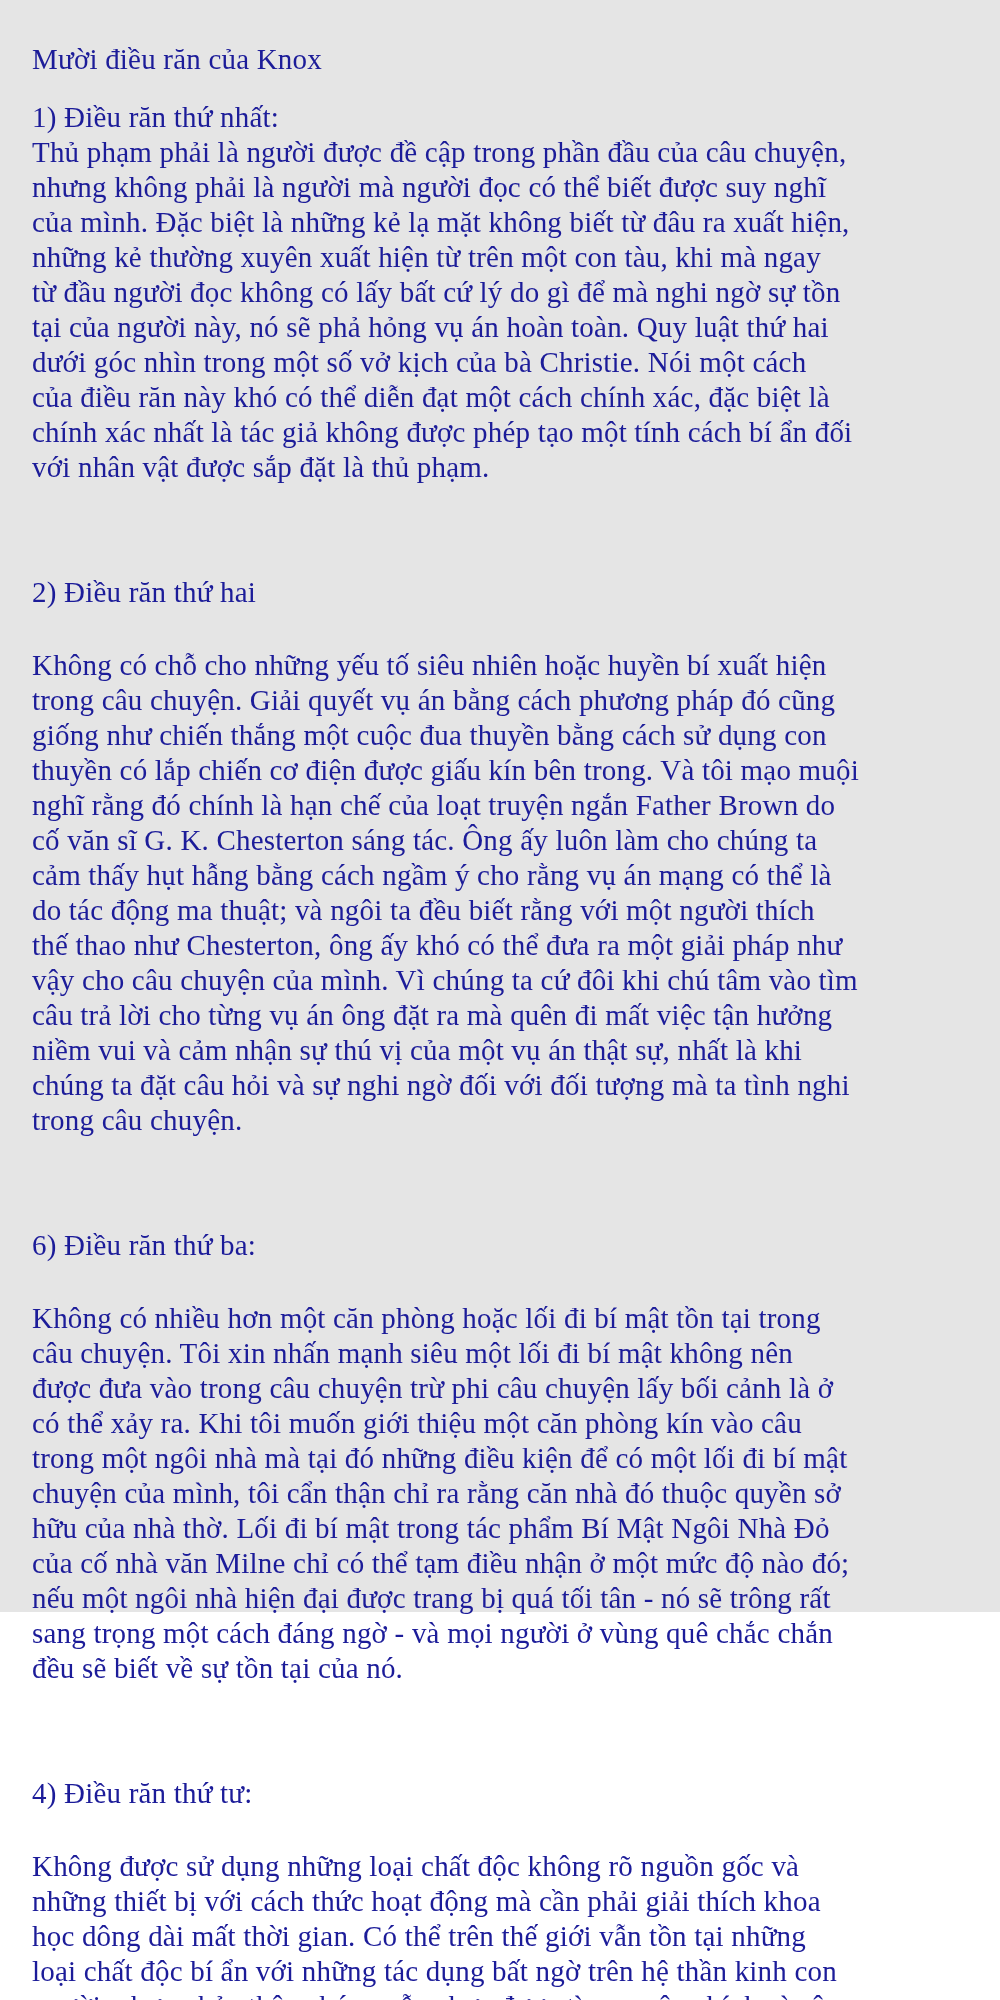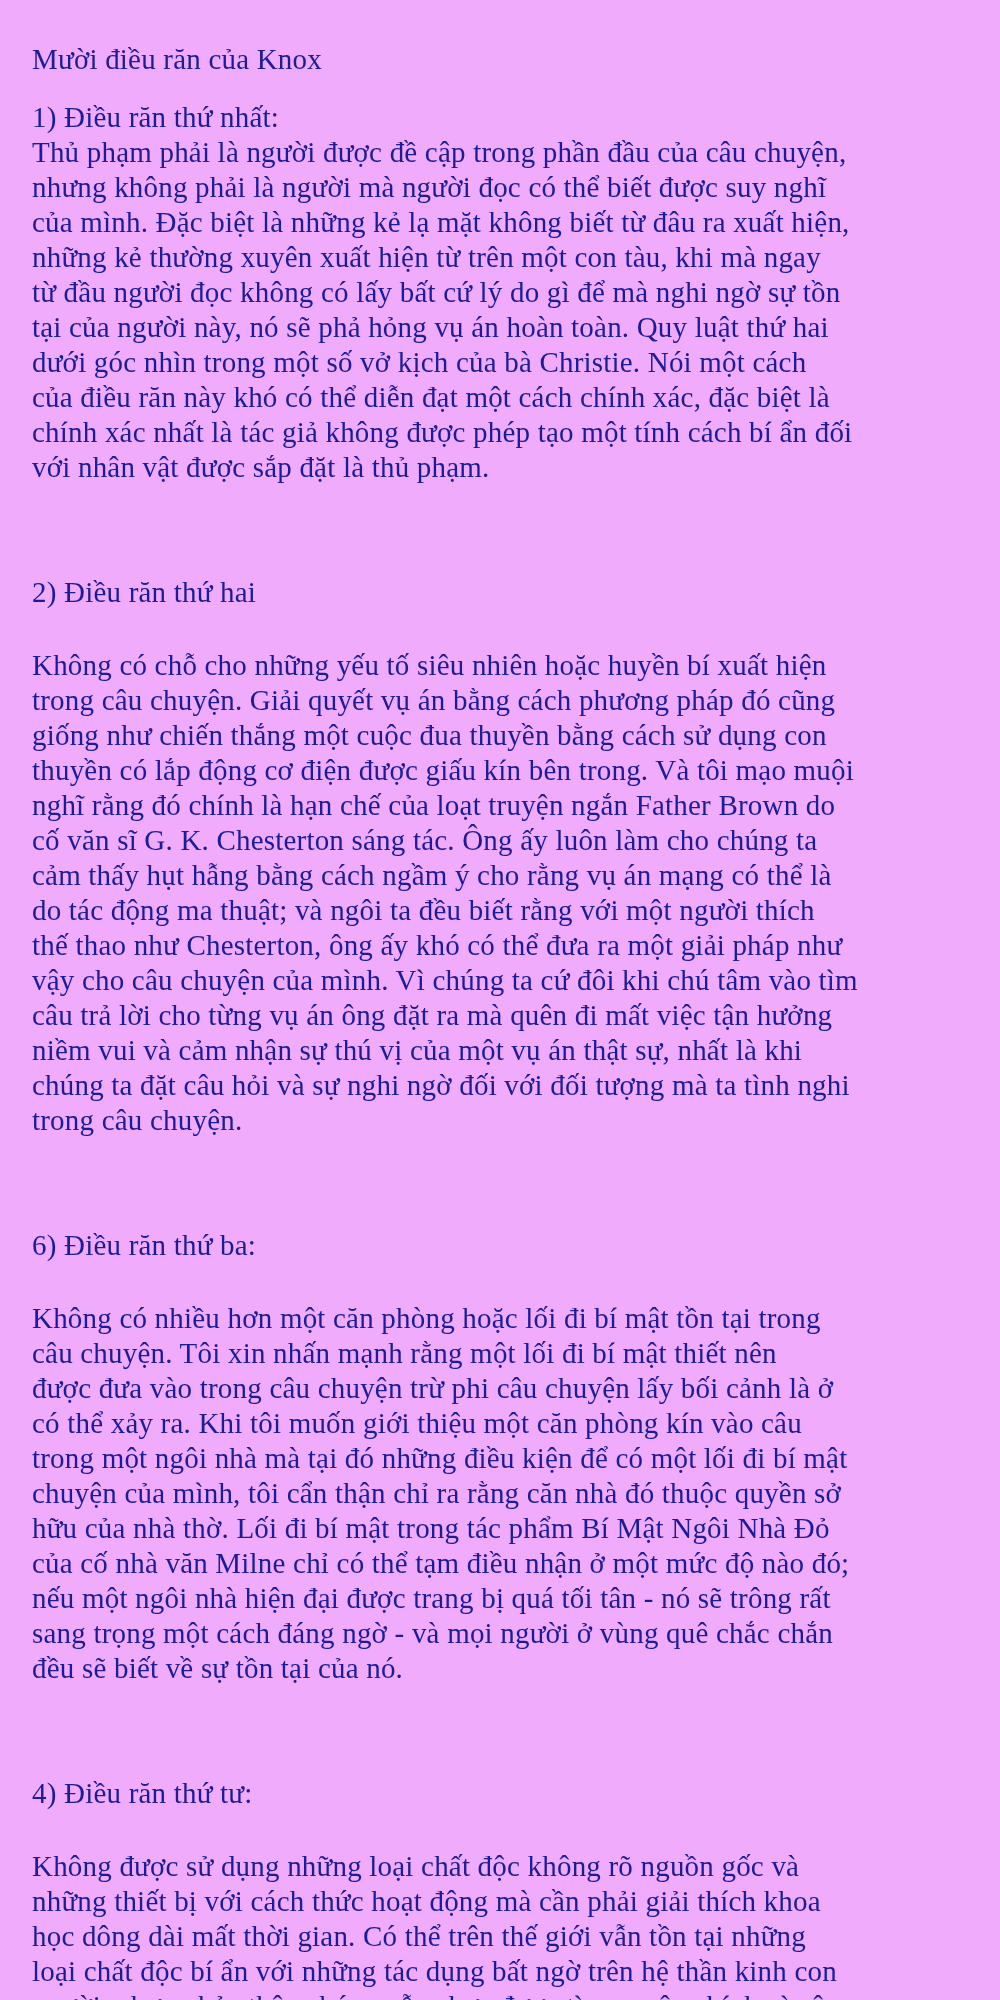--- a/index.html
+++ b/index.html
@@ -8,23 +8,23 @@
   }
   body {
     width: 1000px;
     height: 2000px;
     overflow: hidden;
     background: #ffffff;
   }
   .page {
     box-sizing: border-box;
     width: 1000px;
-    height: 2000px;
+    height: 1612px;
     padding: 42px 28px 0 32px;
-    background: #f0abfc;
+    background: #e5e5e5;
     color: #1c1c99;
     font-family: "Liberation Serif", "DejaVu Serif", serif;
     font-size: 29px;
     line-height: 35px;
     letter-spacing: 0.2px;
   }
   .line {
     white-space: nowrap;
     height: 35px;
   }
@@ -61,36 +61,36 @@
         <div class="line">dưới góc nhìn trong một số vở kịch của bà Christie. Nói một cách</div>
         <div class="line">của điều răn này khó có thể diễn đạt một cách chính xác, đặc biệt là</div>
         <div class="line">chính xác nhất là tác giả không được phép tạo một tính cách bí ẩn đối</div>
         <div class="line">với nhân vật được sắp đặt là thủ phạm.</div>
       </div>
       <div class="section">
         <div class="line heading gap-after">2) Điều răn thứ hai</div>
         <div class="line">Không có chỗ cho những yếu tố siêu nhiên hoặc huyền bí xuất hiện</div>
         <div class="line">trong câu chuyện. Giải quyết vụ án bằng cách phương pháp đó cũng</div>
         <div class="line">giống như chiến thắng một cuộc đua thuyền bằng cách sử dụng con</div>
-        <div class="line">thuyền có lắp động cơ điện được giấu kín bên trong. Và tôi mạo muội</div>
+        <div class="line">thuyền có lắp chiến cơ điện được giấu kín bên trong. Và tôi mạo muội</div>
         <div class="line">nghĩ rằng đó chính là hạn chế của loạt truyện ngắn Father Brown do</div>
         <div class="line">cố văn sĩ G. K. Chesterton sáng tác. Ông ấy luôn làm cho chúng ta</div>
         <div class="line">cảm thấy hụt hẫng bằng cách ngầm ý cho rằng vụ án mạng có thể là</div>
         <div class="line">do tác động ma thuật; và ngôi ta đều biết rằng với một người thích</div>
         <div class="line">thế thao như Chesterton, ông ấy khó có thể đưa ra một giải pháp như</div>
         <div class="line">vậy cho câu chuyện của mình. Vì chúng ta cứ đôi khi chú tâm vào tìm</div>
         <div class="line">câu trả lời cho từng vụ án ông đặt ra mà quên đi mất việc tận hưởng</div>
         <div class="line">niềm vui và cảm nhận sự thú vị của một vụ án thật sự, nhất là khi</div>
         <div class="line">chúng ta đặt câu hỏi và sự nghi ngờ đối với đối tượng mà ta tình nghi</div>
         <div class="line">trong câu chuyện.</div>
       </div>
       <div class="section">
         <div class="line heading gap-after">6) Điều răn thứ ba:</div>
         <div class="line">Không có nhiều hơn một căn phòng hoặc lối đi bí mật tồn tại trong</div>
-        <div class="line">câu chuyện. Tôi xin nhấn mạnh rằng một lối đi bí mật thiết nên</div>
+        <div class="line">câu chuyện. Tôi xin nhấn mạnh siêu một lối đi bí mật không nên</div>
         <div class="line">được đưa vào trong câu chuyện trừ phi câu chuyện lấy bối cảnh là ở</div>
         <div class="line">có thể xảy ra. Khi tôi muốn giới thiệu một căn phòng kín vào câu</div>
         <div class="line">trong một ngôi nhà mà tại đó những điều kiện để có một lối đi bí mật</div>
         <div class="line">chuyện của mình, tôi cẩn thận chỉ ra rằng căn nhà đó thuộc quyền sở</div>
         <div class="line">hữu của nhà thờ. Lối đi bí mật trong tác phẩm Bí Mật Ngôi Nhà Đỏ</div>
         <div class="line">của cố nhà văn Milne chỉ có thể tạm điều nhận ở một mức độ nào đó;</div>
         <div class="line">nếu một ngôi nhà hiện đại được trang bị quá tối tân - nó sẽ trông rất</div>
         <div class="line">sang trọng một cách đáng ngờ - và mọi người ở vùng quê chắc chắn</div>
         <div class="line">đều sẽ biết về sự tồn tại của nó.</div>
       </div>

